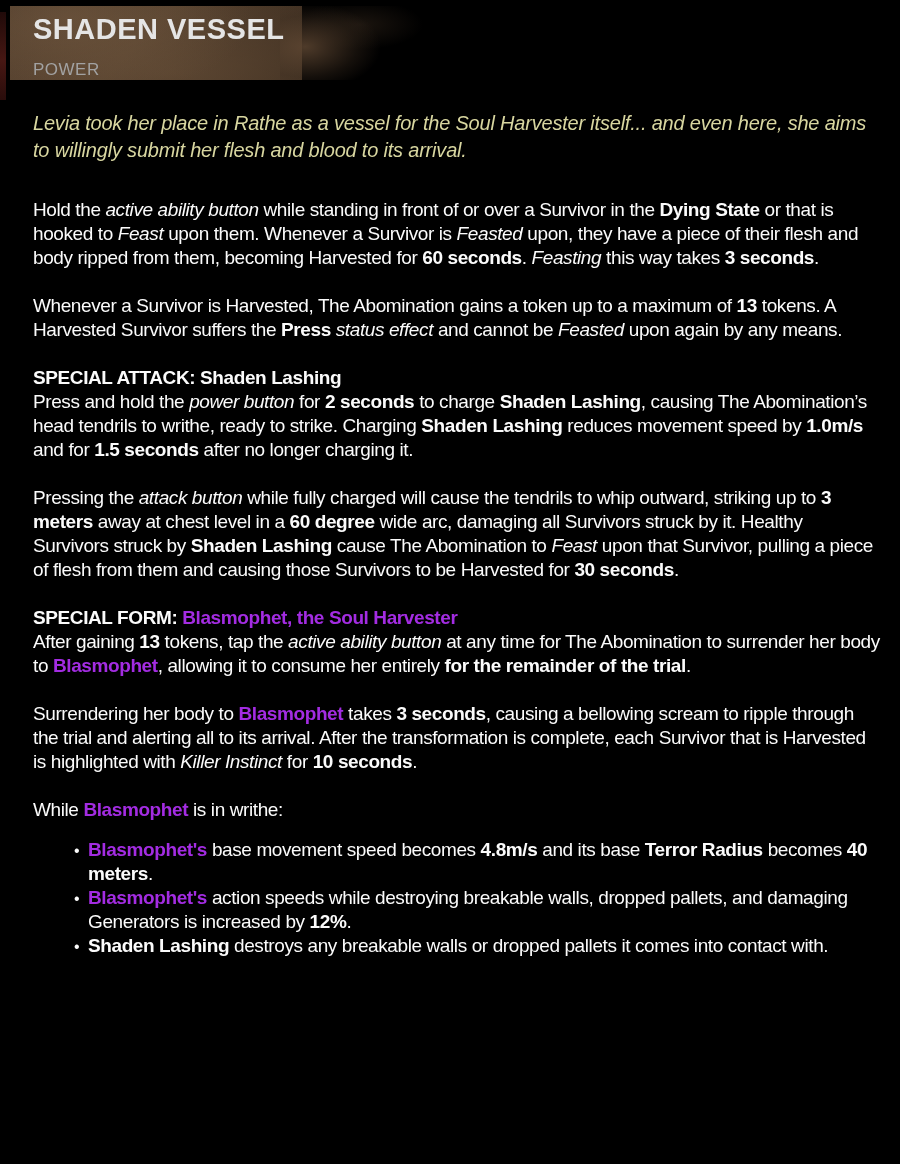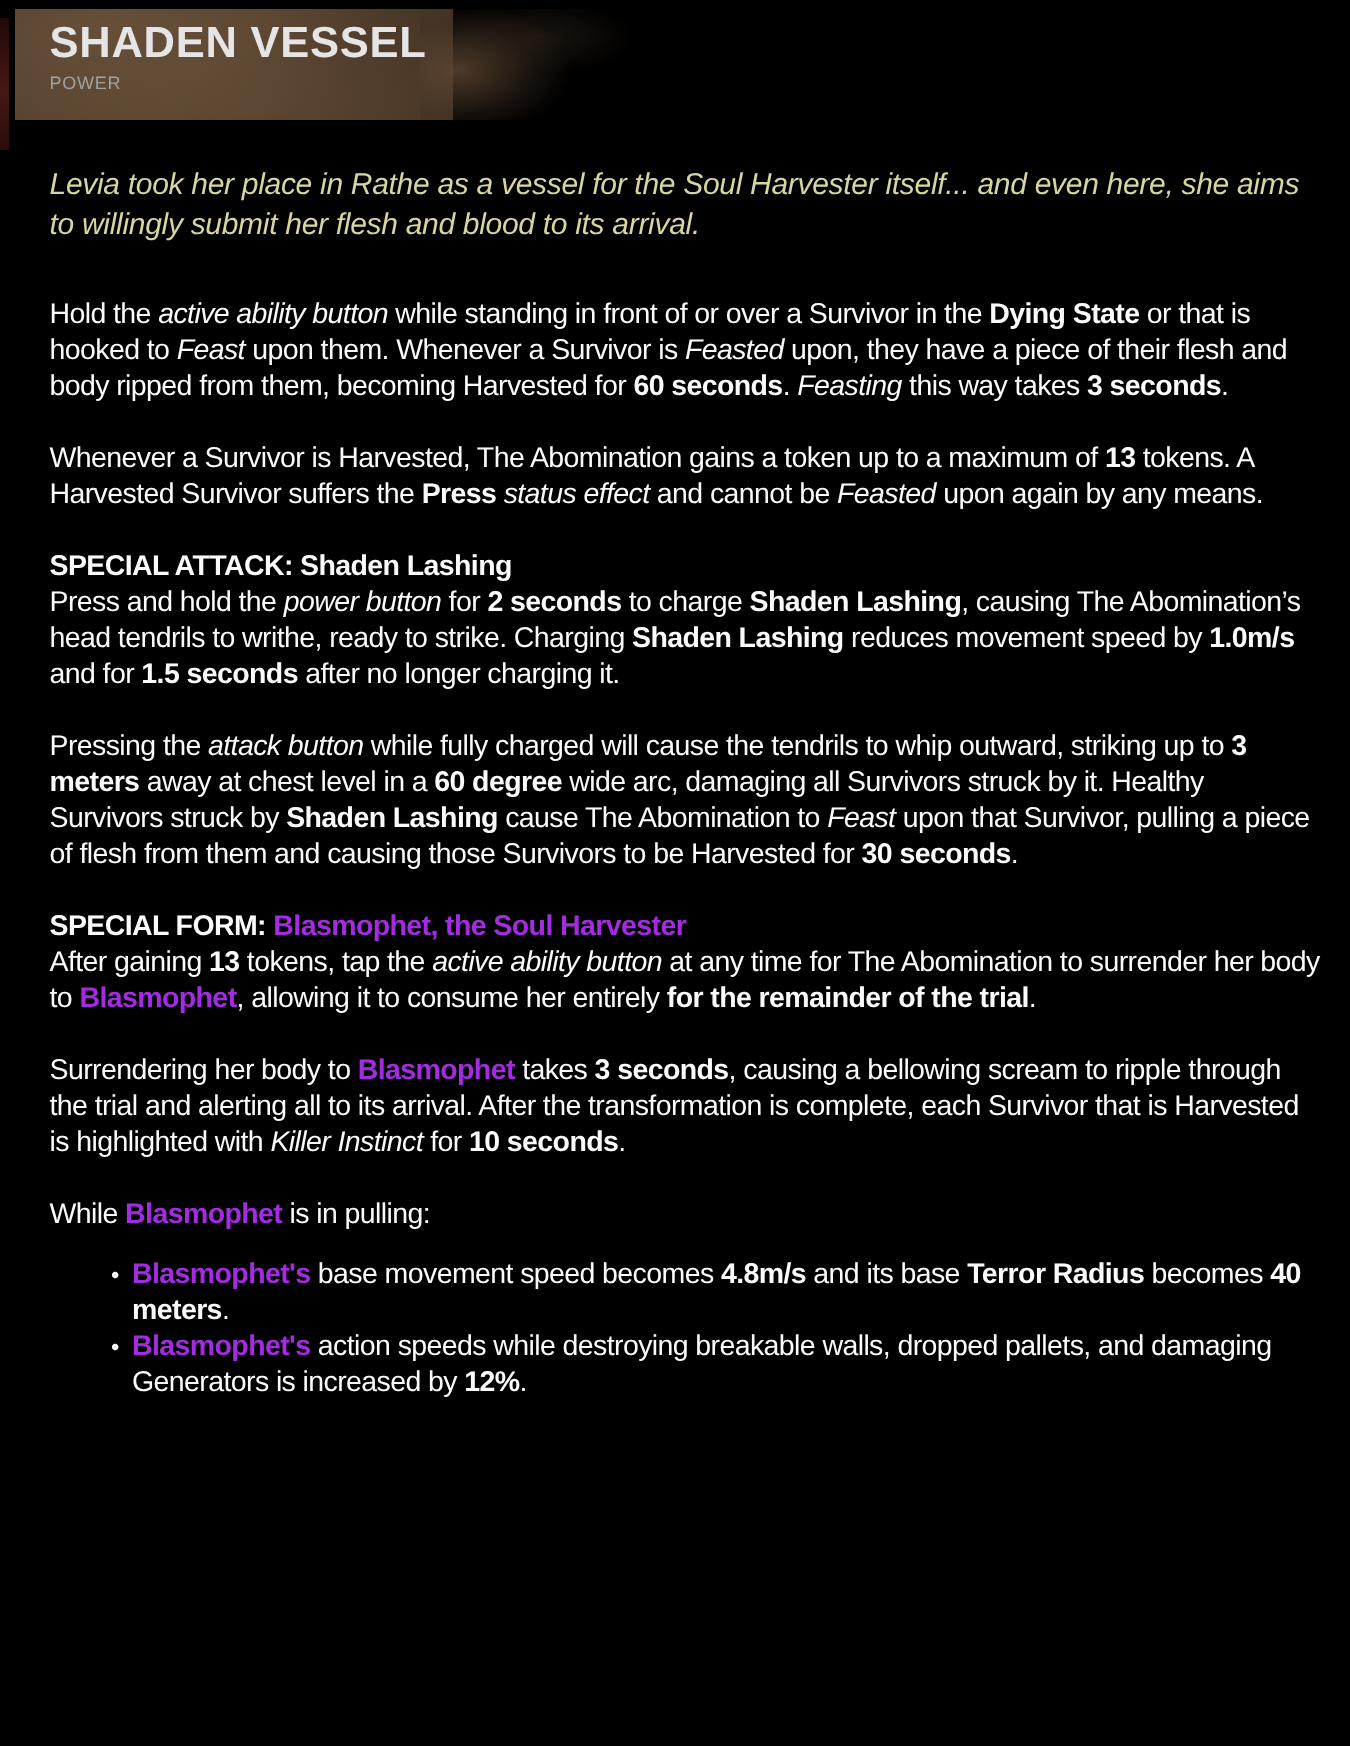--- a/index.html
+++ b/index.html
@@ -27,22 +27,22 @@
     background:
       radial-gradient(ellipse 45% 75% at 12% 55%, rgba(92,69,49,0.85), rgba(60,45,32,0.35) 55%, transparent 80%),
       radial-gradient(ellipse 40% 45% at 38% 25%, rgba(78,59,42,0.35), transparent 75%);
   }
   .header-text { position: absolute; left: 33px; top: 13px; }
   .power-title {
     margin: 0; font-size: 29px; font-weight: bold; color: #e5e5e5;
     letter-spacing: 0.5px; line-height: 32px;
   }
   .power-subtitle {
-    font-size: 12px; color: var(--subtitle-text, #a2a2a2);
-    margin-top: 3px; letter-spacing: 0.5px;
+    font-size: 17px; color: var(--subtitle-text, #a2a2a2);
+    margin-top: 15px; letter-spacing: 0.5px;
   }
 
   
   .content {
     padding: 30px 19px 0 33px;
     font-size: 19px; line-height: 24px;
     color: var(--body-text, #fbfbfb);
     letter-spacing: -0.4px;
   }
   .blk { margin-top: 24px; }
@@ -76,19 +76,20 @@
   <main class="content">
       <div class="blk blk-flavor"><span>Levia took her place in Rathe as a vessel for the Soul Harvester itself... and even here, she aims to willingly submit her flesh and blood to its arrival.</span></div>
       <div class="blk blk-paragraph"><span>Hold the </span><span class="i">active ability button</span><span> while standing in front of or over a Survivor in the </span><span class="b">Dying State</span><span> or that is hooked to </span><span class="i">Feast</span><span> upon them. Whenever a Survivor is </span><span class="i">Feasted</span><span> upon, they have a piece of their flesh and body ripped from them, becoming Harvested for </span><span class="b">60 seconds</span><span>. </span><span class="i">Feasting</span><span> this way takes </span><span class="b">3 seconds</span><span>.</span></div>
       <div class="blk blk-paragraph"><span>Whenever a Survivor is Harvested, The Abomination gains a token up to a maximum of </span><span class="b">13</span><span> tokens. A Harvested Survivor suffers the </span><span class="b">Press</span><span> </span><span class="i">status effect</span><span> and cannot be </span><span class="i">Feasted</span><span> upon again by any means.</span></div>
       <div class="blk blk-heading"><span>SPECIAL ATTACK: Shaden Lashing</span></div>
       <div class="blk blk-paragraph"><span>Press and hold the </span><span class="i">power button</span><span> for </span><span class="b">2 seconds</span><span> to charge </span><span class="b">Shaden Lashing</span><span>, causing The Abomination’s head tendrils to writhe, ready to strike. Charging </span><span class="b">Shaden Lashing</span><span> reduces movement speed by </span><span class="b">1.0m/s</span><span> and for </span><span class="b">1.5 seconds</span><span> after no longer charging it.</span></div>
       <div class="blk blk-paragraph"><span>Pressing the </span><span class="i">attack button</span><span> while fully charged will cause the tendrils to whip outward, striking up to </span><span class="b">3 meters</span><span> away at chest level in a </span><span class="b">60 degree</span><span> wide arc, damaging all Survivors struck by it. Healthy Survivors struck by </span><span class="b">Shaden Lashing</span><span> cause The Abomination to </span><span class="i">Feast</span><span> upon that Survivor, pulling a piece of flesh from them and causing those Survivors to be Harvested for </span><span class="b">30 seconds</span><span>.</span></div>
       <div class="blk blk-heading"><span>SPECIAL FORM: </span><span class="p">Blasmophet, the Soul Harvester</span></div>
       <div class="blk blk-paragraph"><span>After gaining </span><span class="b">13</span><span> tokens, tap the </span><span class="i">active ability button</span><span> at any time for The Abomination to surrender her body to </span><span class="p">Blasmophet</span><span>, allowing it to consume her entirely </span><span class="b">for the remainder of the trial</span><span>.</span></div>
       <div class="blk blk-paragraph"><span>Surrendering her body to </span><span class="p">Blasmophet</span><span> takes </span><span class="b">3 seconds</span><span>, causing a bellowing scream to ripple through the trial and alerting all to its arrival. After the transformation is complete, each Survivor that is Harvested is highlighted with </span><span class="i">Killer Instinct</span><span> for </span><span class="b">10 seconds</span><span>.</span></div>
-      <div class="blk blk-paragraph"><span>While </span><span class="p">Blasmophet</span><span> is in pulling:</span></div>
+      <div class="blk blk-paragraph"><span>While </span><span class="p">Blasmophet</span><span> is in writhe:</span></div>
       <div class="blk blk-list">
         <div class="li"><span class="p">Blasmophet's</span><span> base movement speed becomes </span><span class="b">4.8m/s</span><span> and its base </span><span class="b">Terror Radius</span><span> becomes </span><span class="b">40 meters</span><span>.</span></div>
         <div class="li"><span class="p">Blasmophet's</span><span> action speeds while destroying breakable walls, dropped pallets, and damaging Generators is increased by </span><span class="b">12%</span><span>.</span></div>
+        <div class="li"><span class="b">Shaden Lashing</span><span> destroys any breakable walls or dropped pallets it comes into contact with.</span></div>
       </div>
     </main>
 </div>
 
 </body></html>

